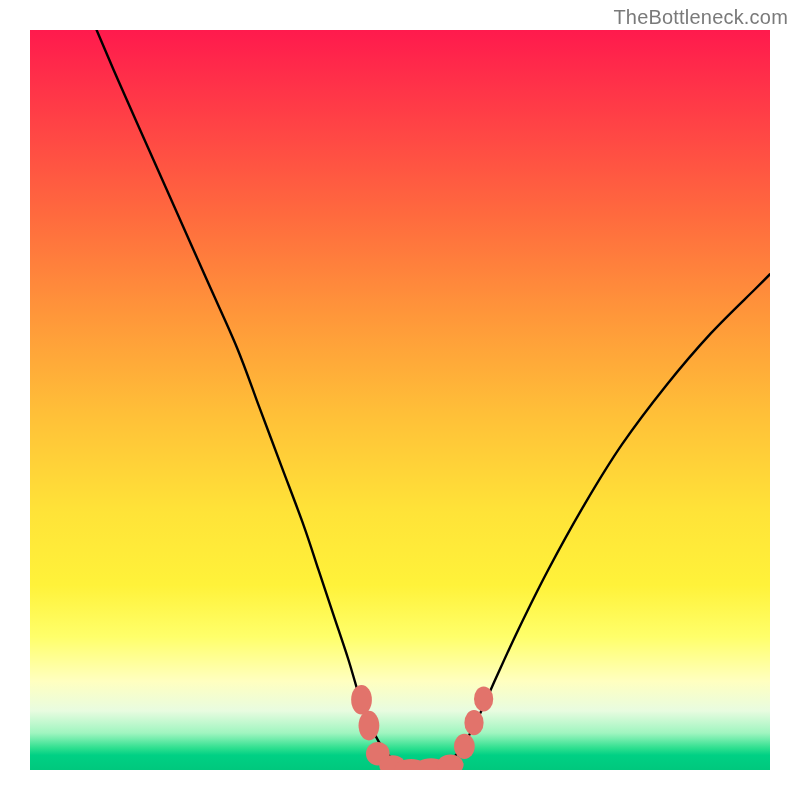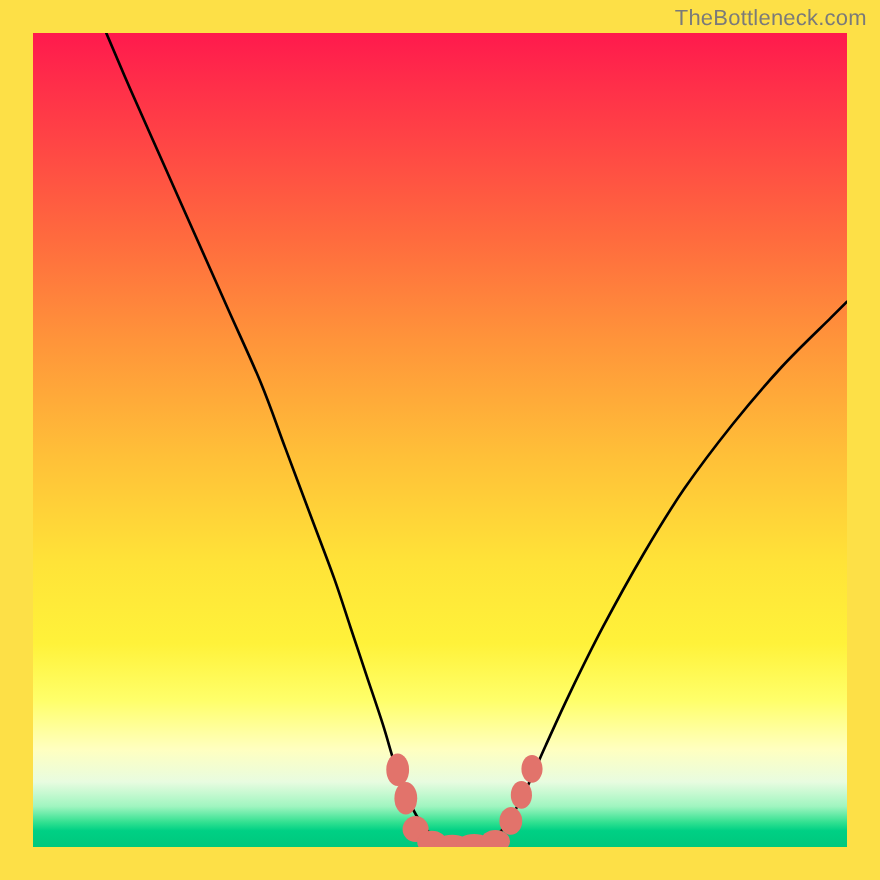--- a/index.html
+++ b/index.html
@@ -10,21 +10,21 @@
     overflow: hidden;
     background: #000;
     font-family: Arial, Helvetica, sans-serif;
   }
   .frame {
     position: absolute;
     left: 0;
     top: 0;
     width: 800px;
     height: 800px;
-    background: #fde047;
+    background: #ffffff;
   }
   .plot {
     position: absolute;
     left: 30px;
     top: 30px;
     width: 740px;
     height: 740px;
     background: linear-gradient(
       to bottom,
       #ff1a4d 0%,

